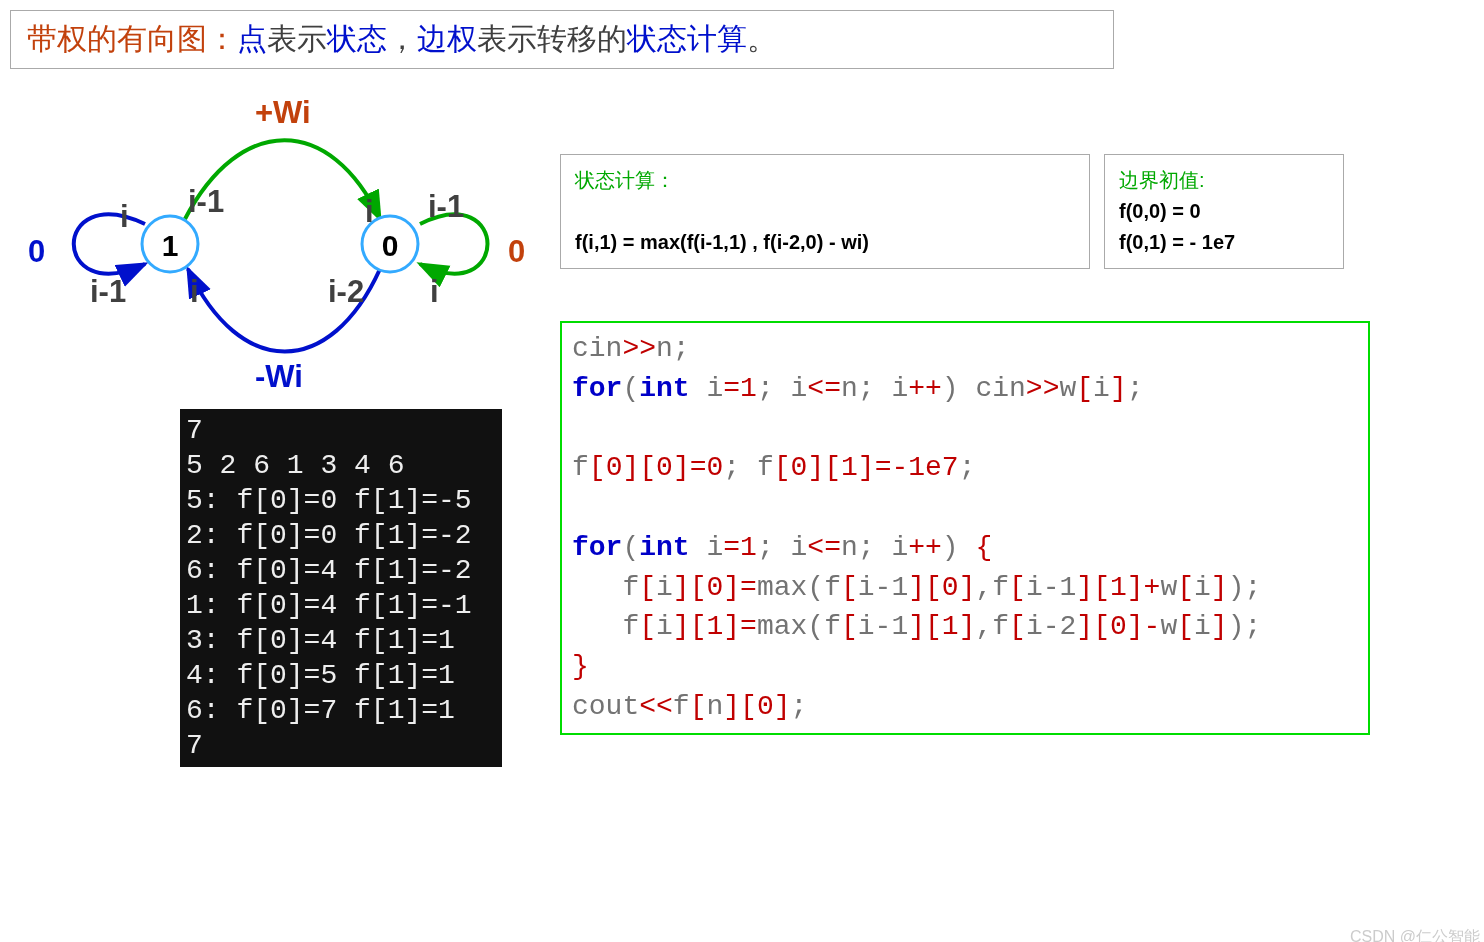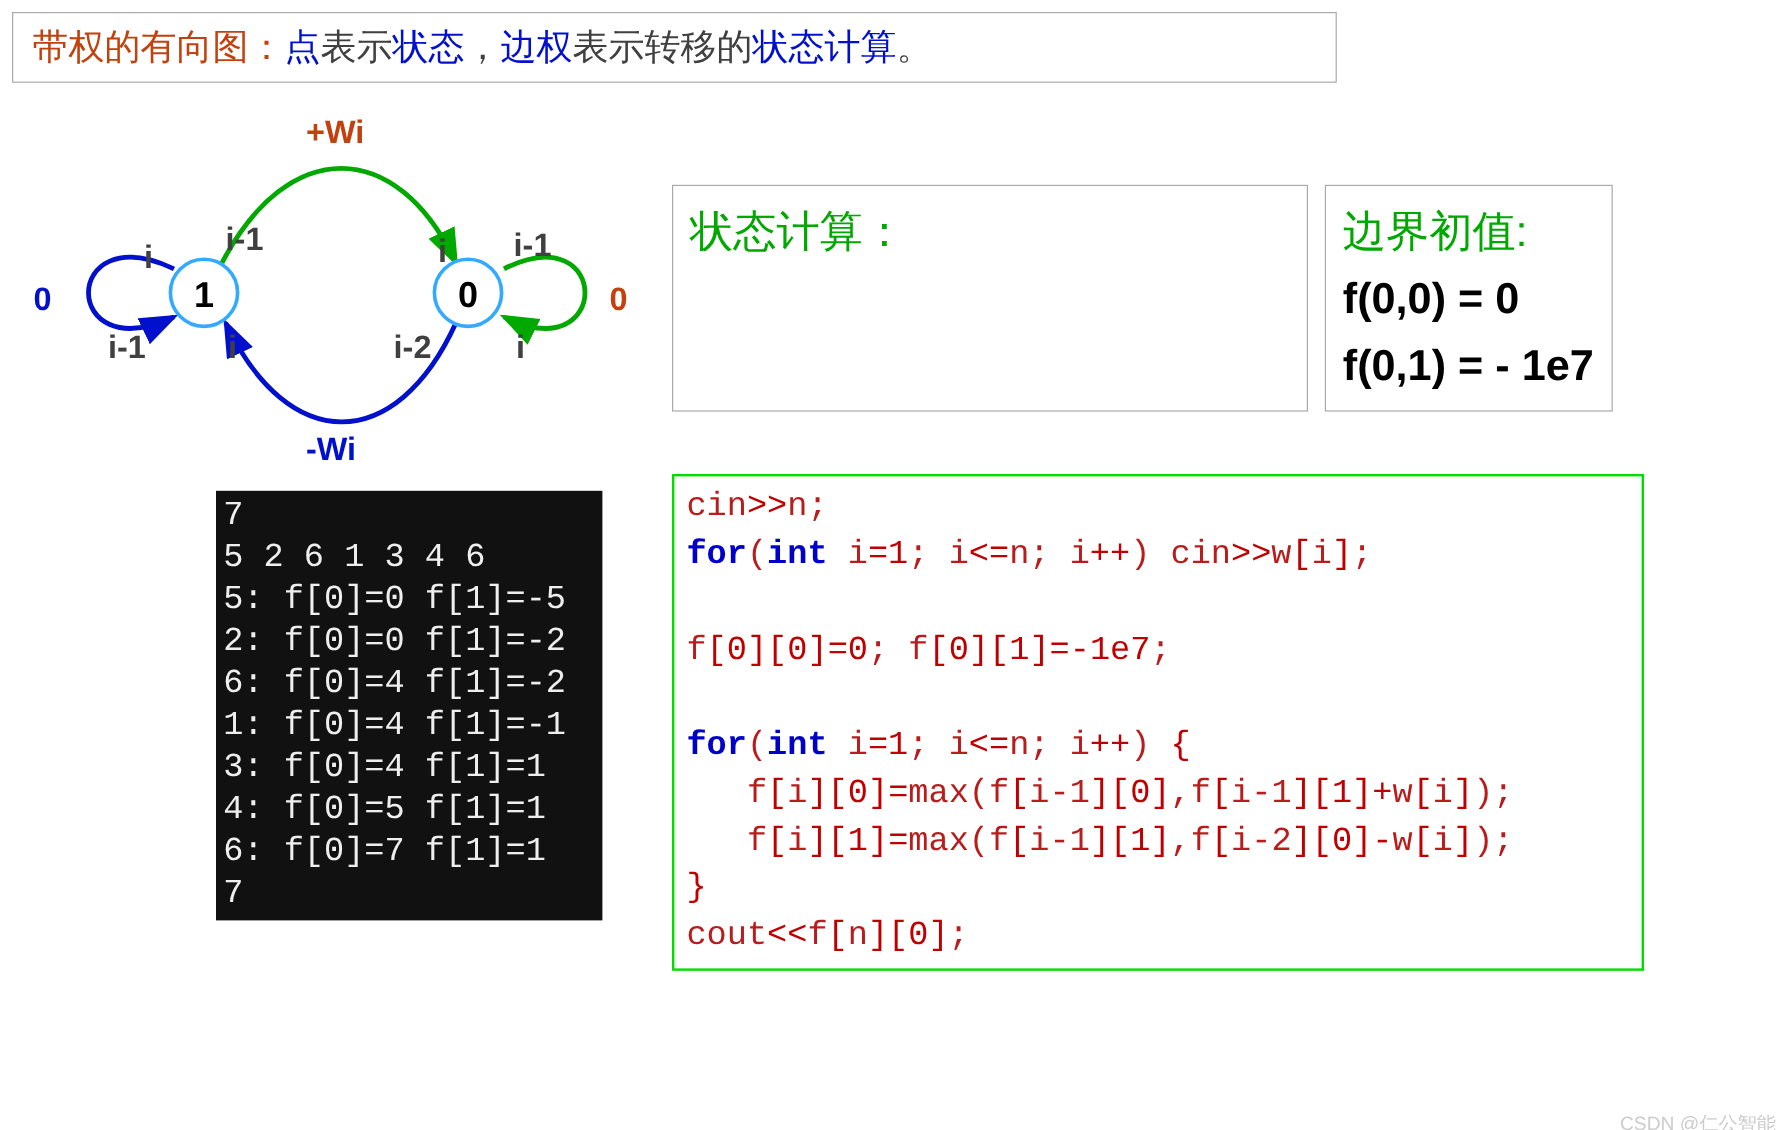--- a/index.html
+++ b/index.html
@@ -29,21 +29,21 @@
   }
   .diagram-wrap {
     position: relative;
     width: 530px;
     height: 300px;
   }
   .diagram-wrap svg { position:absolute; top:0; left:0; }
   .diagram-label {
     position: absolute;
     font-weight: bold;
-    font-size: 27px;
+    font-size: 31px;
   }
   .console-box {
     background: #111;
     color: #eee;
     font-family: "SimSun", "Courier New", monospace;
     font-size: 28px;
     line-height: 1.25;
     padding: 4px 6px;
     width: 310px;
     margin-left: 170px;
@@ -55,38 +55,38 @@
     width: 810px;
     padding-top: 65px;
   }
   .box-row {
     display: flex;
     gap: 14px;
   }
   .grey-box {
     border: 1px solid #aaa;
     padding: 10px 14px;
-    font-size: 36px;
+    font-size: 20px;
     line-height: 1.55;
   }
   .grey-box .title { color: #00a800; }
   .grey-box b { font-weight: bold; }
   pre.code-pre {
     border: 2px solid #0d0;
     margin-top: 52px;
     padding: 6px 10px;
     font-family: Consolas, "Courier New", monospace;
     font-size: 28px;
     line-height: 1.42;
     white-space: pre;
   }
   .kw  { color: #0000c8; font-weight: bold; }
   .num { color: #c00000; }
   .op  { color: #c00000; }
-  .dk  { color: #b91c1c; }
+  .dk  { color: #737373; }
   .watermark {
     position: absolute;
     right: 14px;
     bottom: 4px;
     color: #ccc;
     font-size: 16px;
   }
   .page-wrap { position: relative; width: 1484px; height: 942px; }
 </style>
 </head>
@@ -150,20 +150,21 @@
 4: f[0]=5 f[1]=1
 6: f[0]=7 f[1]=1
 7</div>
   </div>
 
   <div class="right-col">
     <div class="box-row">
       <div class="grey-box" style="width:500px;">
         <span class="title">状态计算：</span><br>
         <br>
+        <b>f(i,1) = max(f(i-1,1) , f(i-2,0) -  wi)</b>
       </div>
       <div class="grey-box" style="width:210px;">
         <span class="title">边界初值:</span><br>
         <b>f(0,0) = 0</b><br>
         <b>f(0,1) = - 1e7</b>
       </div>
     </div>
 
 <pre class="code-pre"><span class="dk">cin</span><span class="op">&gt;&gt;</span><span class="dk">n</span><span class="dk">;</span>
 <span class="kw">for</span><span class="dk">(</span><span class="kw">int</span><span> </span><span class="dk">i</span><span class="op">=</span><span class="num">1</span><span class="dk">;</span><span> </span><span class="dk">i</span><span class="op">&lt;=</span><span class="dk">n</span><span class="dk">;</span><span> </span><span class="dk">i</span><span class="op">++</span><span class="dk">)</span><span> </span><span class="dk">cin</span><span class="op">&gt;&gt;</span><span class="dk">w</span><span class="op">[</span><span class="dk">i</span><span class="op">]</span><span class="dk">;</span>

